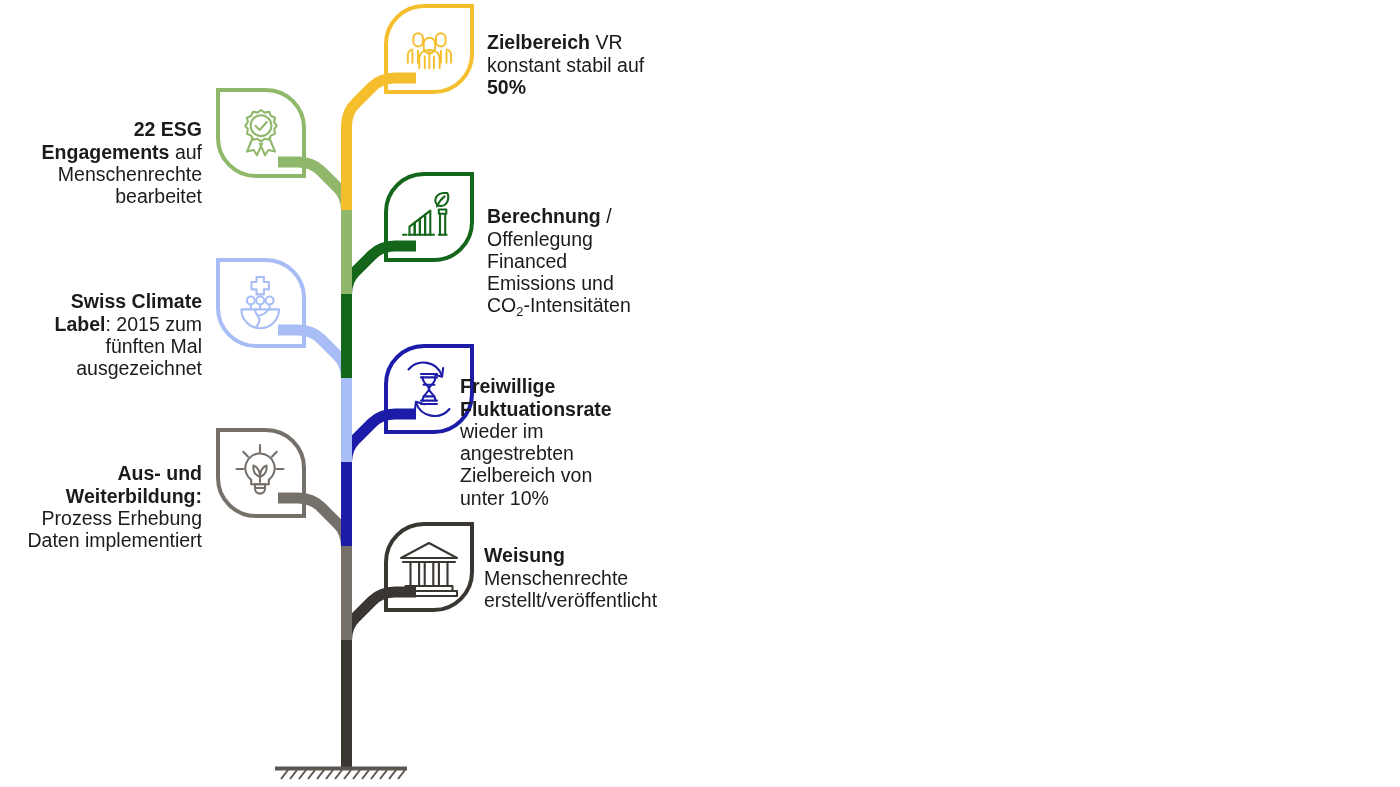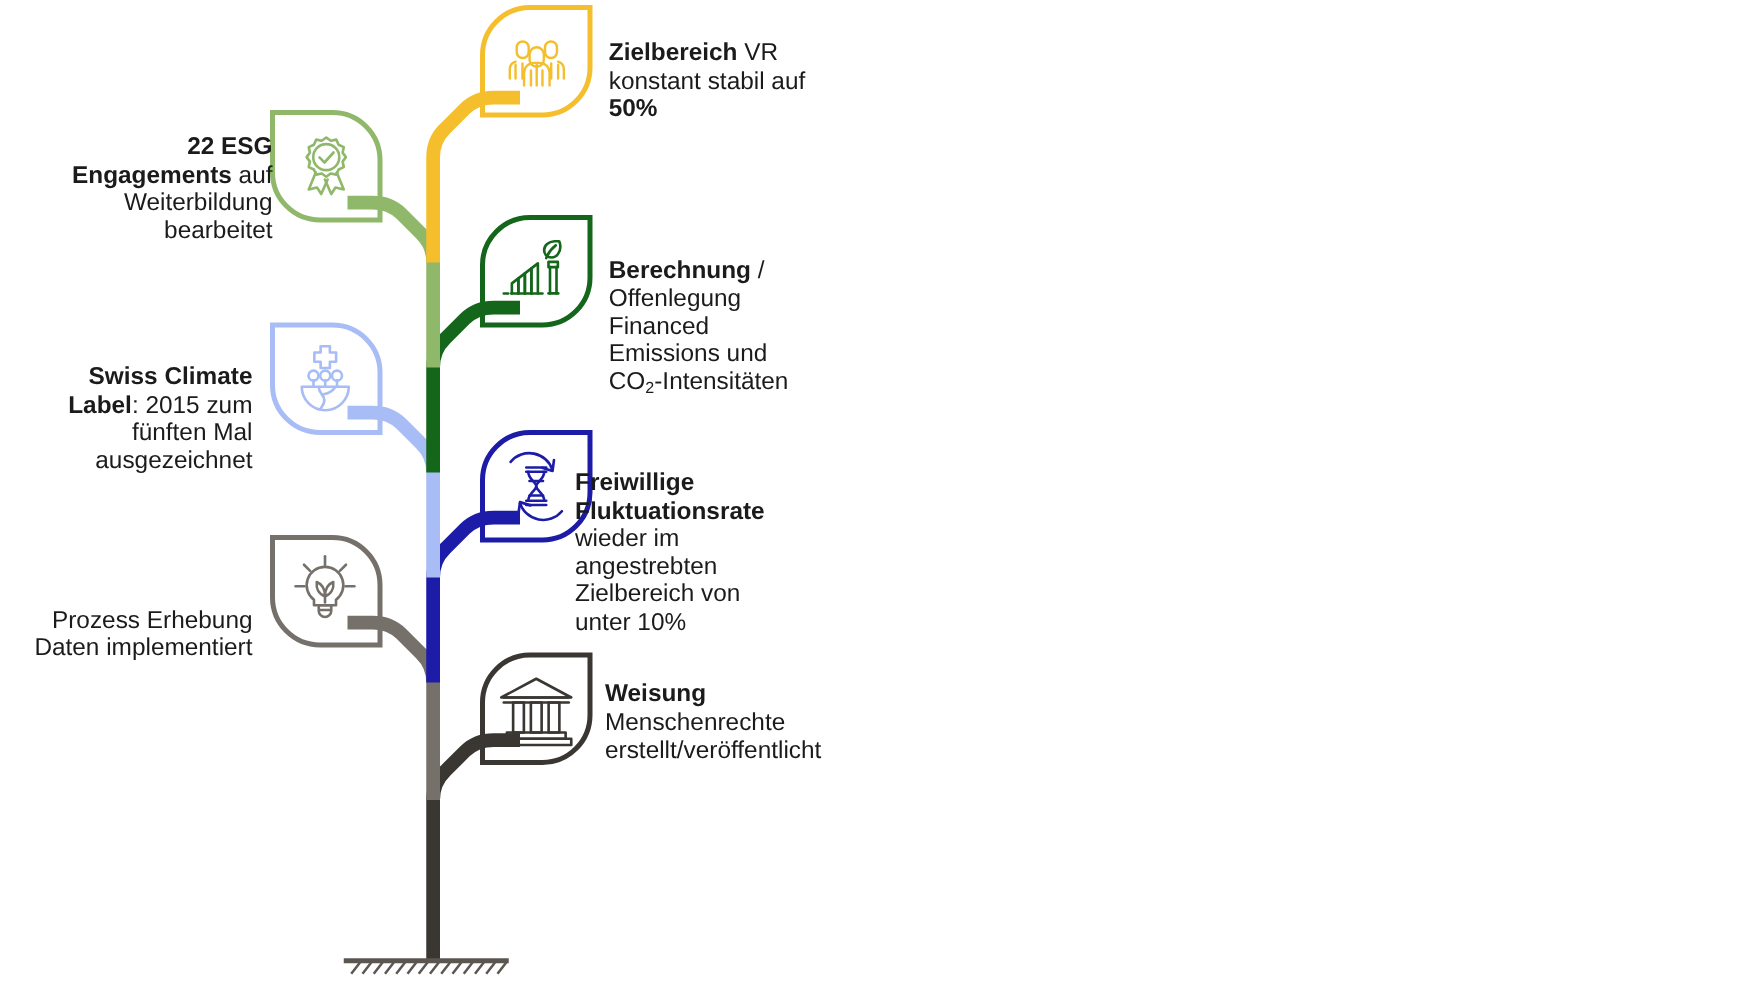--- a/index.html
+++ b/index.html
@@ -192,24 +192,24 @@
       </g>
     </g>
   </svg>
 
   <div class="txt left" style="left:487px; top:9px; width:230px;">
     <b>Zielbereich </b><span>VR
 konstant stabil auf
 </span><b>50%</b>
   </div>
 
-  <div class="txt right" style="left:0px; top:84px; width:202px;padding-left:16px;">
+  <div class="txt right" style="left:0px; top:96px; width:202px;">
     <b>22 ESG
 Engagements</b><span> auf
-Weiterbildung
+Menschenrechte
 bearbeitet</span>
   </div>
 
   <div class="txt left" style="left:487px; top:183px; width:240px;">
     <b>Berechnung</b><span> /
 Offenlegung
 Financed
 Emissions und
 CO</span><sub>2</sub><span>-Intensitäten</span>
   </div>
@@ -224,21 +224,22 @@
   <div class="txt left" style="left:460px; top:353px; width:240px;">
     <b>Freiwillige
 Fluktuationsrate</b><span>
 wieder im
 angestrebten
 Zielbereich von
 unter 10%</span>
   </div>
 
   <div class="txt right" style="left:0px; top:440px; width:202px;">
-    <span>
+    <b>Aus- und
+Weiterbildung:</b><span>
 Prozess Erhebung
 Daten implementiert</span>
   </div>
 
   <div class="txt left" style="left:484px; top:522px; width:260px;">
     <b>Weisung</b><span>
 Menschenrechte
 erstellt/veröffentlicht</span>
   </div>
 

